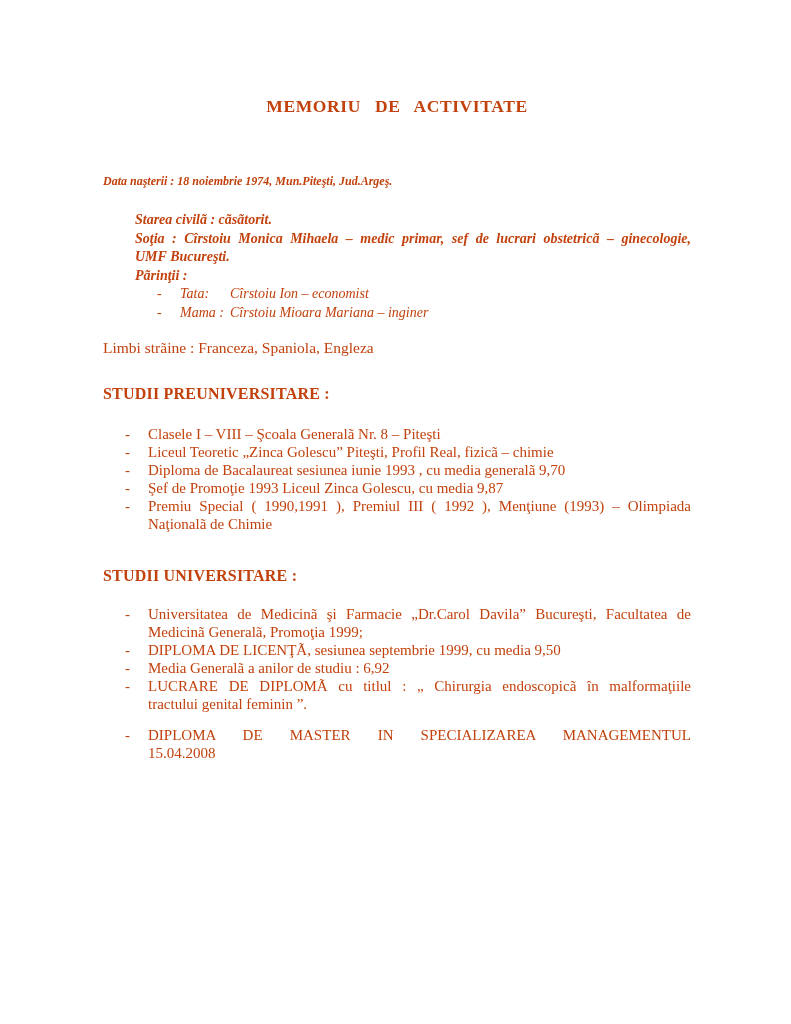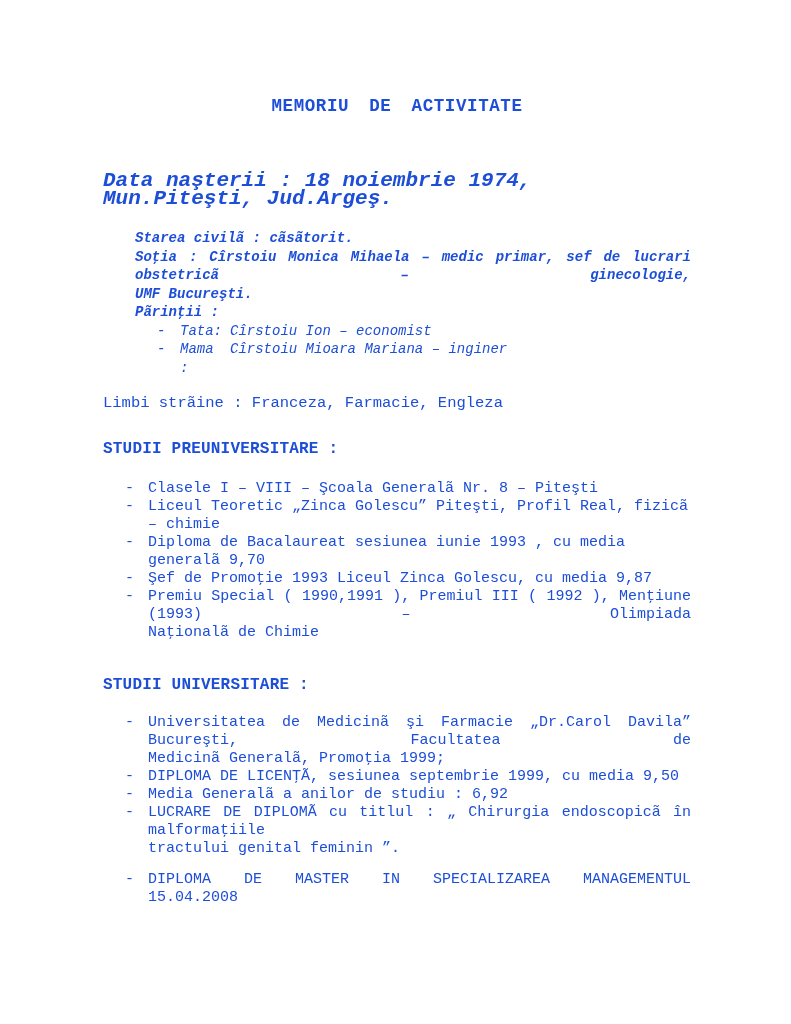--- a/index.html
+++ b/index.html
@@ -1,21 +1,21 @@
 <!DOCTYPE html>
 <html><head>
 <meta charset="utf-8">
 <style>
   html, body { margin:0; padding:0; background:#ffffff; }
   .page {
     position:relative;
     width:791px; height:1024px;
     background:#ffffff;
-    color:#1d4ed8;
-    font-family:Liberation Mono, monospace;
+    color:#c2410c;
+    font-family:Liberation Serif, serif;
     overflow:hidden;
   }
   .content {
     position:absolute;
     left:103px; top:96px;
     width:588px;
   }
   .doc-title {
     text-align:center;
     font-size:17.5px;
@@ -25,21 +25,21 @@
     line-height:20px;
     margin:0 0 56px 0;
   }
   .id-block { margin:0 0 29px 0; }
   .id-row { font-size:15.5px; line-height:23px; }
   .id-row .lbl { font-weight:normal; }
   .id-row .val { font-weight:bold; font-size:16.5px; margin-left:8px; letter-spacing:0.3px; }
 
   .birth-line {
     font-style:italic; font-weight:bold;
-    font-size:21px; line-height:18px;
+    font-size:12px; line-height:18px;
     margin:0 0 21px 0;
   }
   .civil-block {
     font-style:italic; font-weight:bold;
     font-size:14px; line-height:18.5px;margin-left:32px;
   }
   .parent-row {
     display:flex;
     font-weight:normal;
     padding-left:22px;
@@ -88,21 +88,21 @@
         <span class="plabel">Tata:</span>
         <span>Cîrstoiu Ion – economist</span>
       </div>
       <div class="parent-row">
         <span class="dash">-</span>
         <span class="plabel">Mama :</span>
         <span>Cîrstoiu Mioara Mariana – inginer</span>
       </div>
     </div>
 
-    <div class="langs-line">Limbi strãine : Franceza, Farmacie, Engleza</div>
+    <div class="langs-line">Limbi strãine : Franceza, Spaniola, Engleza</div>
 
     <div class="sect-heading">STUDII PREUNIVERSITARE :</div>
 
     <div class="blist">
       <div class="li">
         <span class="dash">-</span>
         <div class="txt">Clasele I – VIII – Şcoala Generalã Nr. 8 – Piteşti</div>
       </div>
       <div class="li">
         <span class="dash">-</span>

